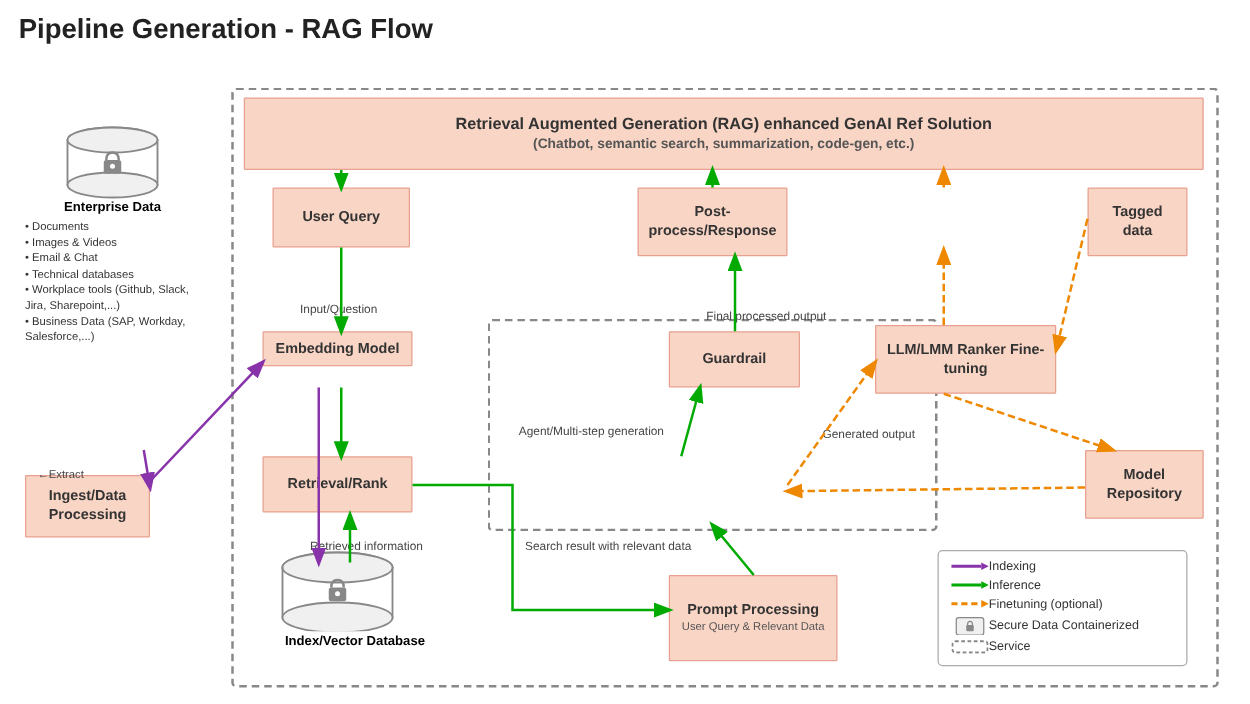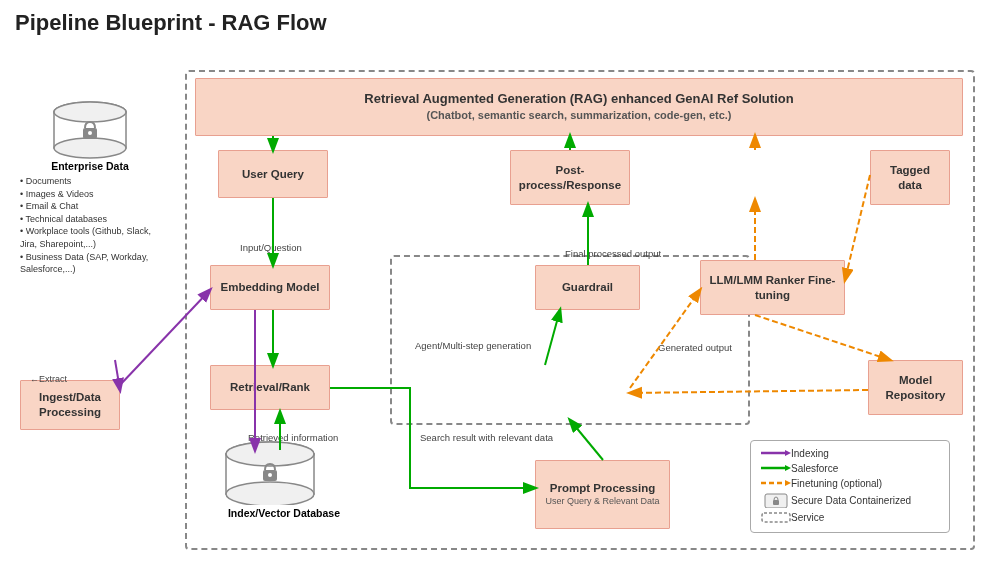--- a/index.html
+++ b/index.html
@@ -116,21 +116,21 @@
       list-style: none;
     }
     .enterprise-list li::before {
       content: "• ";
     }
   </style>
 </head>
 <body>
 
 <div id="diagram-container">
-  <div class="page-title">Pipeline Blueprint - RAG Flow</div>
+  <div class="page-title">Pipeline Generation - RAG Flow</div>
 
   <div class="main-dashed-box"></div>
 
   <div class="inner-dashed" style="top:255px; left:390px; width:360px; height:170px;"></div>
 
   <div class="rag-header-box box">
     <span class="title">Retrieval Augmented Generation (RAG) enhanced GenAI Ref Solution</span>
     <span class="subtitle">(Chatbot, semantic search, summarization, code-gen, etc.)</span>
   </div>
 
@@ -140,21 +140,21 @@
 
   <div class="box box-orange" style="top:150px; left:510px; width:120px; height:55px;">
     <span>Post-<br>process/Response</span>
   </div>
 
 
   <div class="box box-orange" style="top:150px; left:870px; width:80px; height:55px;">
     <span>Tagged<br>data</span>
   </div>
 
-  <div class="box box-orange" style="top:265px; left:210px; width:120px; height:45px;">
+  <div class="box box-orange" style="top:265px; left:210px; width:120px; height:28px;">
     <span>Embedding Model</span>
   </div>
 
   <div class="box box-orange" style="top:265px; left:535px; width:105px; height:45px;">
     <span>Guardrail</span>
   </div>
 
   <div class="box box-orange" style="top:260px; left:700px; width:145px; height:55px;">
     <span>LLM/LMM Ranker Fine-<br>tuning</span>
   </div>
@@ -221,21 +221,21 @@
         <line x1="0" y1="6" x2="24" y2="6" stroke="#8833aa" stroke-width="2.5"></line>
         <polygon points="24,3 30,6 24,9" fill="#8833aa"></polygon>
       </svg>
       <span>Indexing</span>
     </div>
     <div class="legend-item">
       <svg width="30" height="12">
         <line x1="0" y1="6" x2="24" y2="6" stroke="#00aa00" stroke-width="2.5"></line>
         <polygon points="24,3 30,6 24,9" fill="#00aa00"></polygon>
       </svg>
-      <span>Salesforce</span>
+      <span>Inference</span>
     </div>
     <div class="legend-item">
       <svg width="30" height="12">
         <line x1="0" y1="6" x2="24" y2="6" stroke="#ee8800" stroke-width="2.5" stroke-dasharray="5,3"></line>
         <polygon points="24,3 30,6 24,9" fill="#ee8800"></polygon>
       </svg>
       <span>Finetuning (optional)</span>
     </div>
     <div class="legend-item">
       <svg width="30" height="16">

